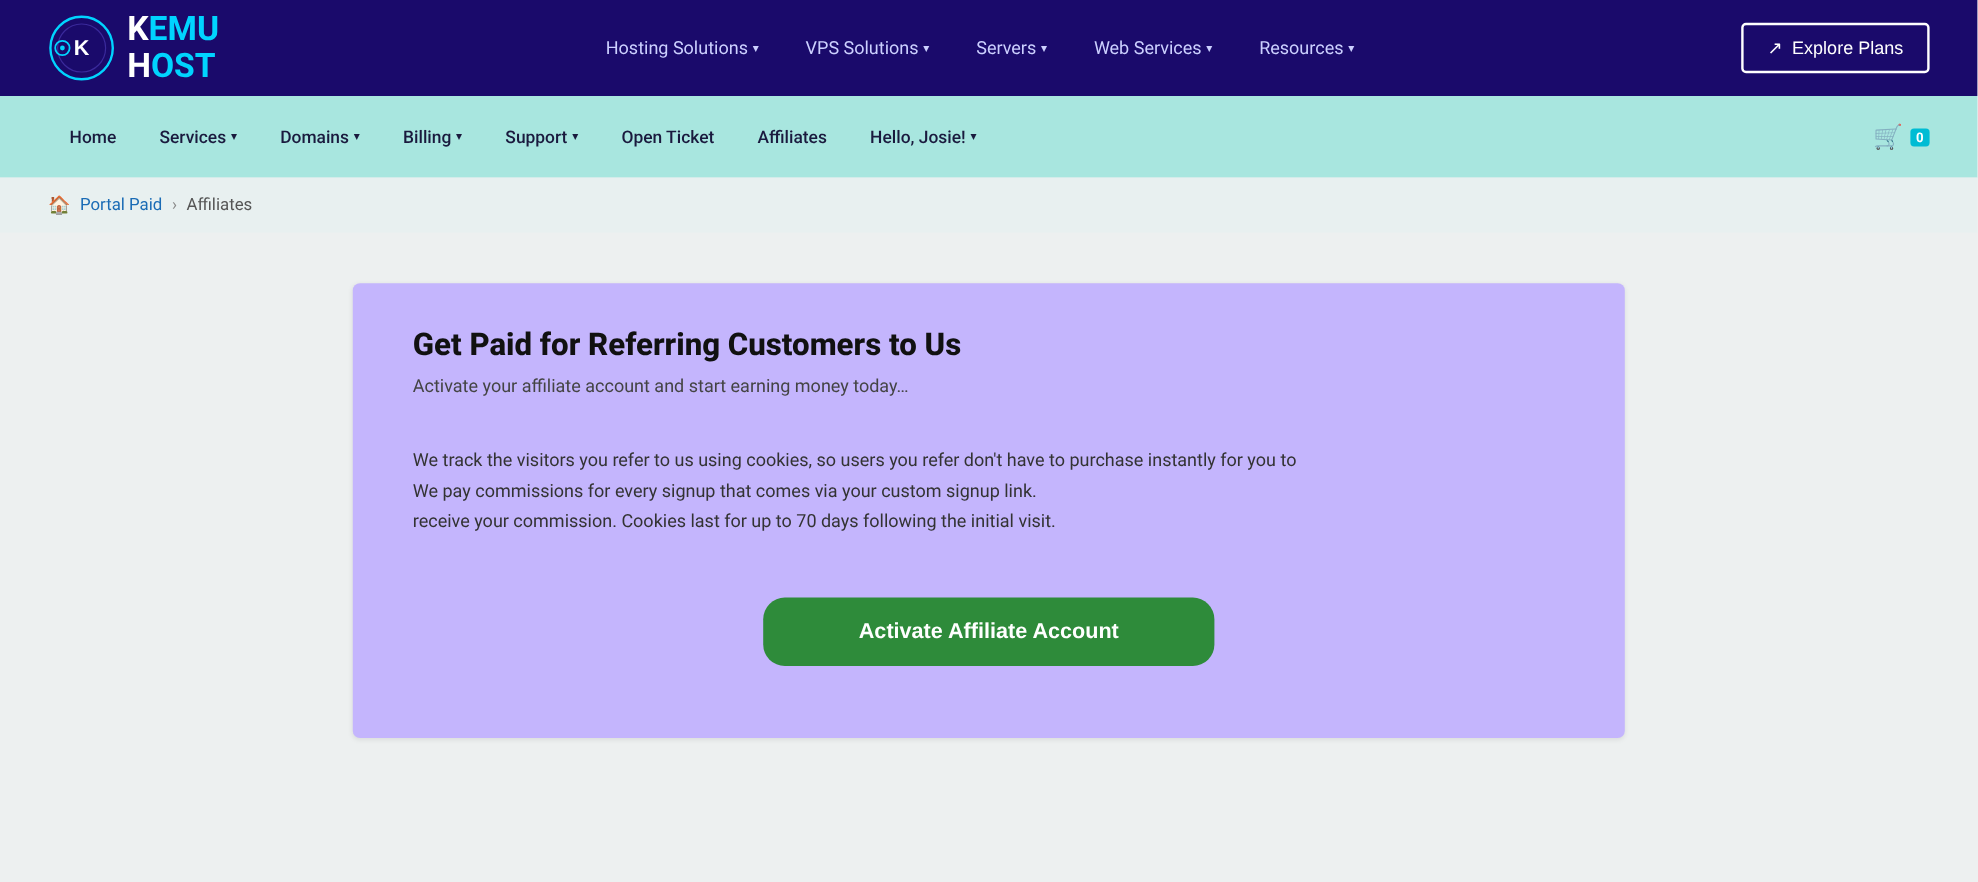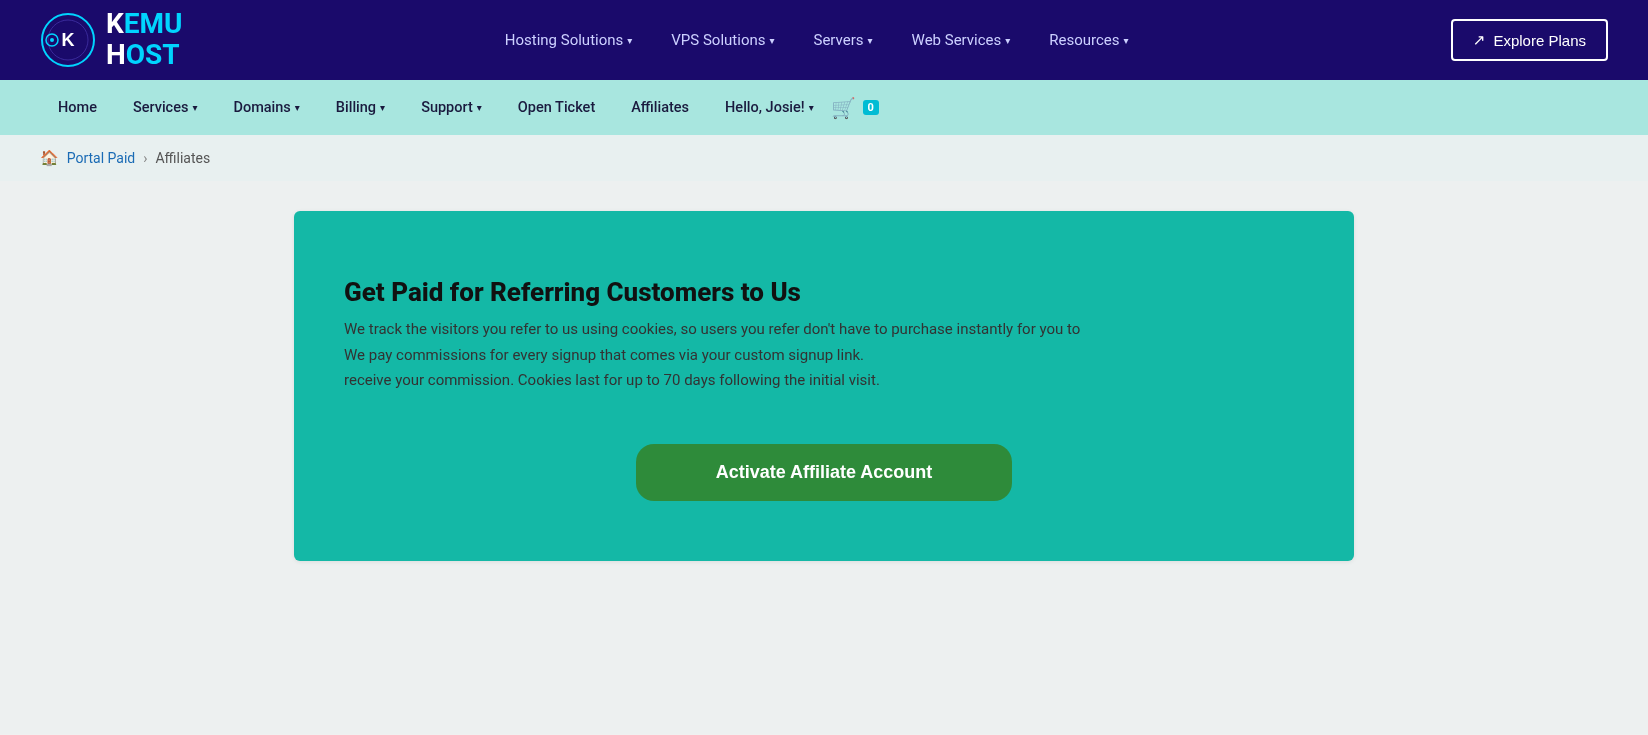--- a/index.html
+++ b/index.html
@@ -62,21 +62,22 @@
       align-items: center;
       gap: 8px;
     }
 
     
     .secondary-nav {
       background: #a8e6df;
       padding: 0 40px;
       display: flex;
       align-items: center;
-      height: 55px;
+      justify-content: space-between;
+      height: 68px;
     }
     .sec-menu {
       display: flex;
       align-items: center;
       gap: 0;
       list-style: none;
     }
     .sec-menu li a {
       color: #1a1a3e;
       text-decoration: none;
@@ -130,25 +131,25 @@
     .house-icon { color: #1a6bb5; font-size: 15px; }
 
     
     .main-content {
       padding: 30px 40px 50px;
       background: #edf0f0;
       min-height: calc(735px - 80px - 55px - 47px);
     }
 
     .card {
-      background: #14b8a6;
+      background: #c4b5fd;
       border-radius: 6px;
-      padding: 66px 50px 60px;
+      padding: 37px 50px 60px;
       max-width: 1060px;
-      margin: 0 auto;
+      margin: 12px auto;
       box-shadow: 0 1px 4px rgba(0,0,0,0.08);
     }
 
     .card-title {
       font-size: 26px;
       font-weight: 800;
       color: #111;
       margin-bottom: 10px;
     }
 
@@ -298,20 +299,21 @@
   <a href="#" class="breadcrumb-home">
     <span>Portal Paid</span>
   </a>
   <span class="breadcrumb-sep">›</span>
   <span class="breadcrumb-current">Affiliates</span>
 </div>
 
 <div class="main-content">
   <div class="card">
     <h1 class="card-title">Get Paid for Referring Customers to Us</h1>
+    <p class="card-subtitle">Activate your affiliate account and start earning money today…</p>
 
     <div class="card-body">
       <p>We track the visitors you refer to us using cookies, so users you refer don't have to purchase instantly for you to</p>
       <p>We pay commissions for every signup that comes via your custom signup link.</p>
       <p>receive your commission. Cookies last for up to 70 days following the initial visit.</p>
     </div>
 
     <button class="activate-btn">Activate Affiliate Account</button>
   </div>
 </div>

